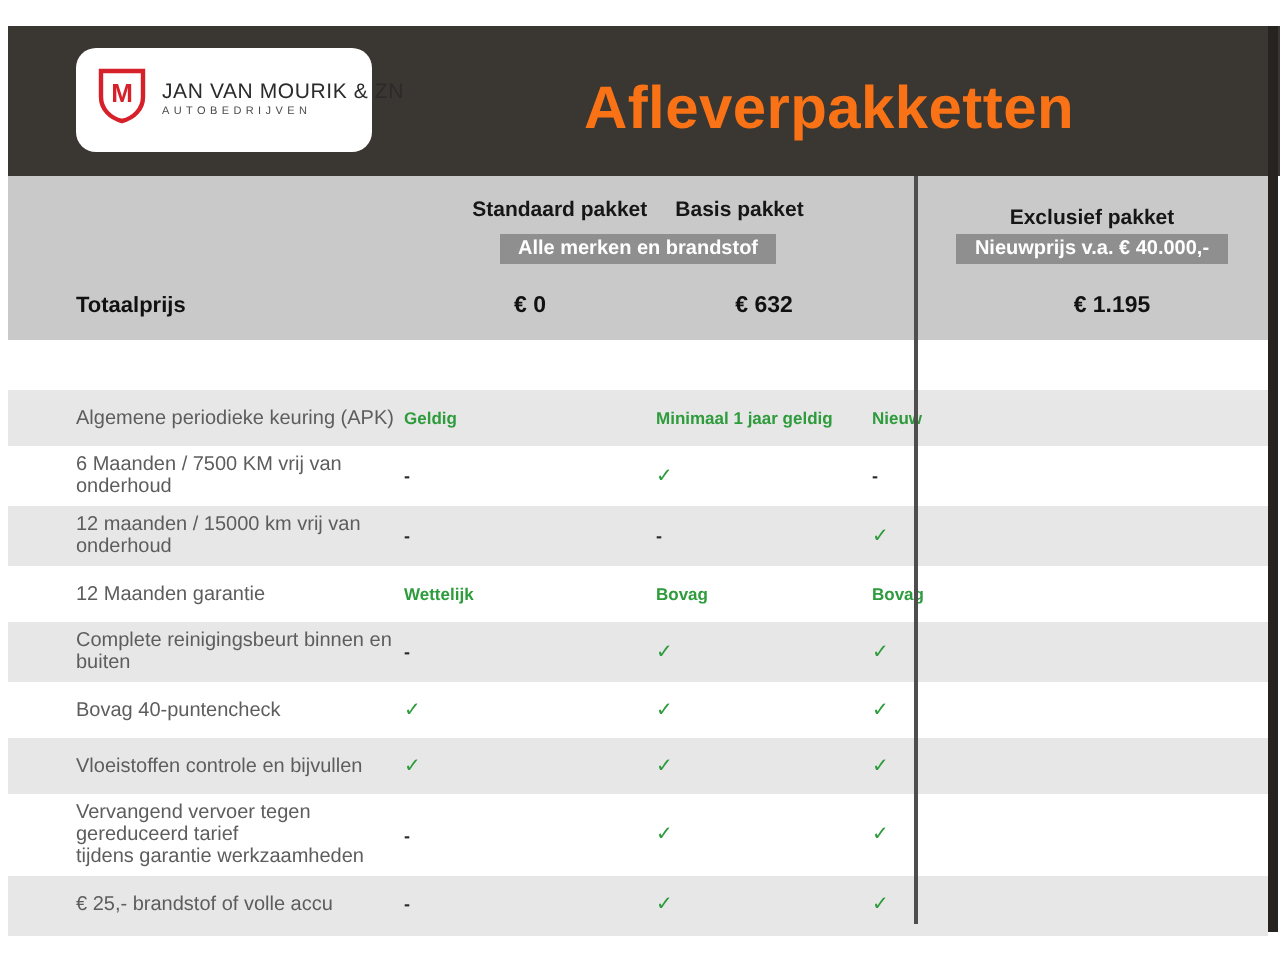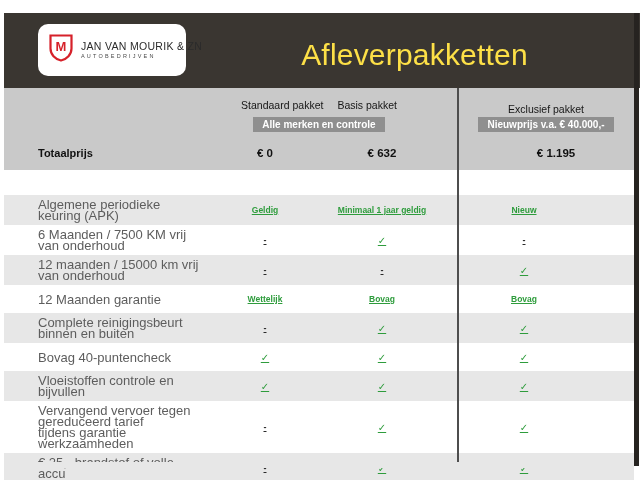--- a/index.html
+++ b/index.html
@@ -12,46 +12,46 @@
 
   
   .logo-card{position:absolute;left:34px;top:11px;width:148px;height:52px;background:#fff;border-radius:10px;
              display:flex;align-items:center;padding-left:10px;box-sizing:border-box;}
   .shield{flex:0 0 auto;margin-right:7px;}
   .brand-text{display:flex;flex-direction:column;line-height:1.05;}
   .brand-name{font-size:10.5px;font-weight:normal;color:#2b2b2b;letter-spacing:.3px;white-space:nowrap;text-align:center;}
   .brand-sub{font-size:5.5px;color:#4a4a4a;letter-spacing:2.2px;margin-top:2px;white-space:nowrap;}
 
   .page-title{position:absolute;left:195px;right:10px;top:0;height:83px;display:flex;align-items:center;justify-content:center;
-              color:#fde047;font-size:30px;font-weight:normal;letter-spacing:.2px;}
+              color:#f97316;font-size:30px;font-weight:bold;letter-spacing:.2px;}
 
   
   .band{position:absolute;left:4px;top:88px;width:630px;height:82px;background:#c9c9c9;}
   .names-left{position:absolute;left:198px;width:234px;top:11px;display:flex;justify-content:center;gap:14px;}
   .name-right{position:absolute;left:454px;width:176px;top:11px;text-align:center;}
-  .pkg-name{font-size:10.5px;font-weight:normal;color:#161616;white-space:nowrap;}
+  .pkg-name{font-size:10.5px;font-weight:bold;color:#161616;white-space:nowrap;}
   .badge-left{position:absolute;left:198px;width:234px;top:29px;display:flex;justify-content:center;}
   .badge-right{position:absolute;left:454px;width:176px;top:29px;display:flex;justify-content:center;}
   .badge{background:#8f8f8f;color:#fff;font-size:10px;font-weight:bold;padding:2px 9px;white-space:nowrap;}
   .totaal-label{position:absolute;left:34px;top:59px;font-size:11px;font-weight:bold;color:#111;}
   .price{position:absolute;top:59px;text-align:center;font-size:11.5px;font-weight:bold;color:#111;}
   .price.p1{left:198px;width:126px;}
   .price.p2{left:324px;width:108px;}
   .price.p3{left:454px;width:196px;}
 
   
   .divider{position:absolute;left:457px;top:88px;width:2px;height:378px;background:#4e4e4e;}
 
   
   .tbody{position:absolute;left:4px;top:195px;width:630px;}
   .row{display:flex;align-items:center;min-height:28px;box-sizing:border-box;}
   .row-gray{background:#e7e7e7;}
   .row-white{background:#ffffff;}
-  .row .label{width:164px;padding:4px 0 4px 34px;font-size:13px;color:#5d5d5d;line-height:11px;white-space:pre-line;}
-  .row .cell{text-align:center;text-decoration:underline;}
+  .row .label{width:164px;padding:4px 0 4px 34px;font-size:10px;color:#5d5d5d;line-height:11px;white-space:pre-line;}
+  .row .cell{}
   .row .c1{width:126px;}
   .row .c2{width:108px;}
   .row .c3{width:176px;}
   .cell.check{color:#2e9c3c;font-size:10px;font-weight:bold;}
   .cell.dash{color:#2a2a2a;font-size:9px;font-weight:bold;}
   .cell.feature{color:#2e9c3c;font-size:8.5px;font-weight:bold;}
 
   .bottom-strip{position:absolute;left:4px;top:462px;width:630px;height:6px;background:#e7e7e7;}
 </style>
 </head>
@@ -79,21 +79,21 @@
 
   <div class="band">
     <div class="names-left">
       <span class="pkg-name">Standaard pakket</span>
       <span class="pkg-name">Basis pakket</span>
     </div>
     <div class="name-right">
       <span class="pkg-name">Exclusief pakket</span>
     </div>
     <div class="badge-left">
-      <span class="badge">Alle merken en controle</span>
+      <span class="badge">Alle merken en brandstof</span>
     </div>
     <div class="badge-right">
       <span class="badge">Nieuwprijs v.a. € 40.000,-</span>
     </div>
     <div class="totaal-label">Totaalprijs</div>
     <div class="price p1">€ 0</div>
     <div class="price p2">€ 632</div>
     <div class="price p3">€ 1.195</div>
   </div>
 

